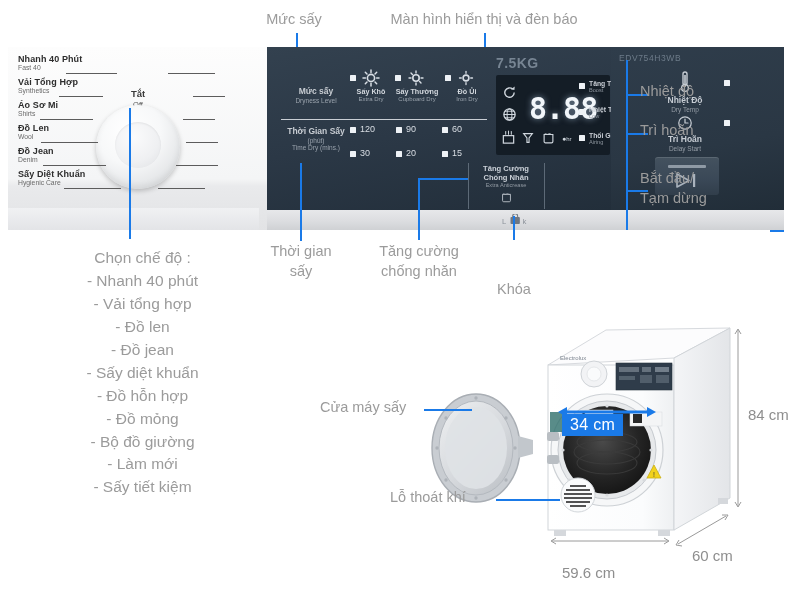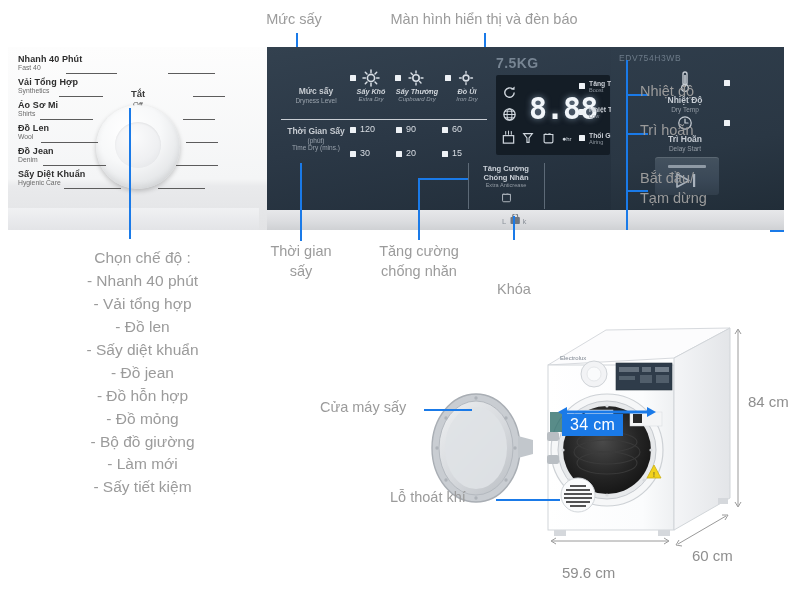--- a/index.html
+++ b/index.html
@@ -82,21 +82,21 @@
   .prog.R { text-align: right; }
   .dash { position: absolute; height: 1.2px; background: #5c5c5c; }
 
   
   .dlabel { position: absolute; color: #c7ccd2; text-align: center; line-height: 1.12; }
   .dlabel .vn { font-size: 8.5px; font-weight: bold; display: block; white-space: nowrap; }
   .dlabel .en { font-size: 6.5px; color: #9aa3ad; display: block; white-space: nowrap; }
   .sep { position: absolute; height: 1.4px; background: #c9ced4; }
 
   .led { position: absolute; width: 5.5px; height: 5.5px; background: #eef2f6; border-radius: .5px; }
-  .opt { position: absolute; color: #d2d7dd; font-size: 8px; text-align: center; line-height: 1.1; font-style: italic; }
+  .opt { position: absolute; color: #d2d7dd; font-size: 8px; text-align: center; line-height: 1.1; }
   .opt .vn { display: block; font-size: 7.2px; font-weight: bold; white-space: nowrap; }
   .opt .en { display: block; font-size: 6px; color: #99a2ac; white-space: nowrap; }
   .tnum { position: absolute; color: #d9dee4; font-size: 9px; }
 
   
   .lcd-box {
     position: absolute; left: 229px; top: 28px;
     width: 114px; height: 80px;
     background: #141d26;
     border-radius: 2px;
@@ -467,22 +467,22 @@
   <div class="bline v" style="left:513px; top:216px; height:24px;"></div>
   <div class="anno c" style="left:483px; top:242px; width:62px;margin-top:38px;">Khóa</div>
 
   <div class="bline v" style="left:129px; top:108px; height:131px;"></div>
 
   <div id="modelist">
     <div>Chọn chế độ :</div>
     <div>- Nhanh 40 phút</div>
     <div>- Vải tổng hợp</div>
     <div>- Đồ len</div>
+    <div>- Đồ jean</div>
     <div>- Sấy diệt khuẩn</div>
-    <div>- Đồ jean</div>
     <div>- Đồ hỗn hợp</div>
     <div>- Đồ mỏng</div>
     <div>- Bộ đồ giường</div>
     <div>- Làm mới</div>
     <div>- Sấy tiết kiệm</div>
   </div>
 
   <div id="product">
     <svg width="370" height="290" viewBox="0 0 370 290">
       <defs>
@@ -598,21 +598,21 @@
       </g>
 
       <g stroke="#1a7ae8" stroke-width="3" fill="none">
         <line x1="133" y1="112" x2="221" y2="112"></line>
       </g>
       <polygon points="128,112 137,107 137,117" fill="#1a7ae8"></polygon>
       <polygon points="226,112 217,107 217,117" fill="#1a7ae8"></polygon>
     </svg>
 
     
-    <div class="dimtext" style="left:318px; top:93px;">84 cm</div>
+    <div class="dimtext" style="left:318px; top:106px;">84 cm</div>
     <div class="dimtext" style="left:132px; top:264px;">59.6 cm</div>
     <div class="dimtext" style="left:262px; top:247px;">60 cm</div>
     <div style="position:absolute; left:132px; top:114px; background:#1a7ae8; color:#ffffff;
                 font-size:16px; padding:2px 8px; letter-spacing:.3px;">
       <span>34 cm</span>
     </div>
   </div>
 
   <div class="anno" style="left:320px; top:398px;">Cửa máy sấy</div>
   <div class="bline h" style="left:424px; top:409px; width:48px;"></div>

